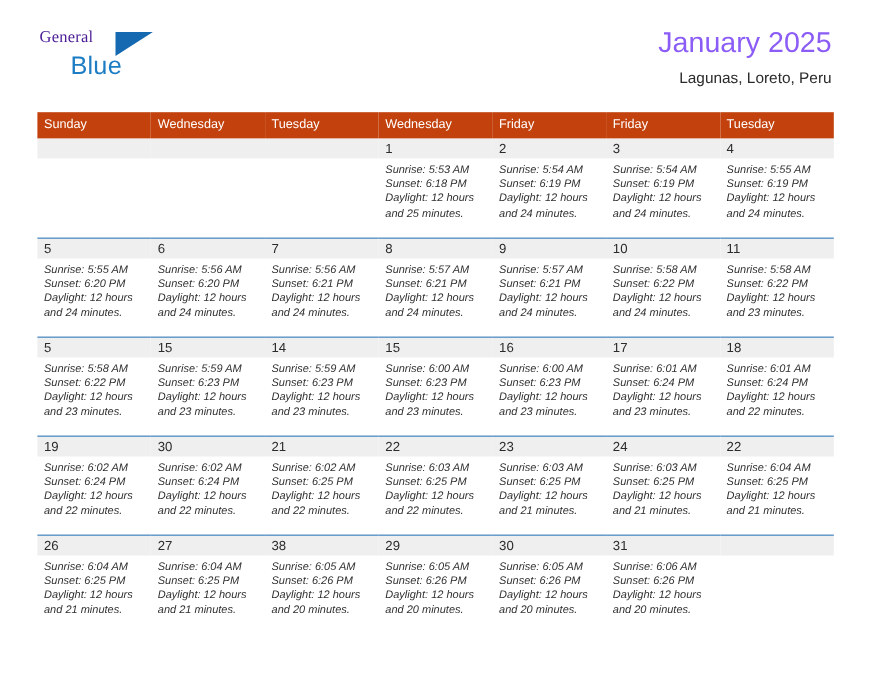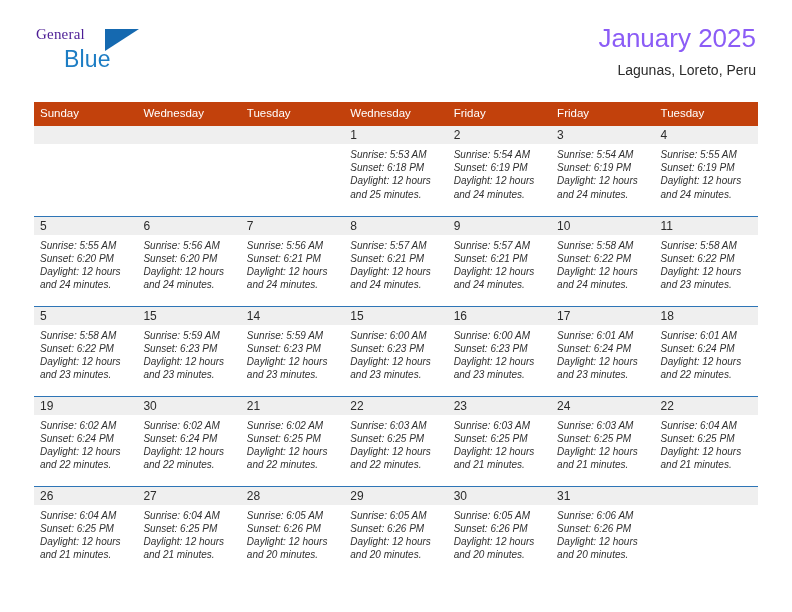--- a/index.html
+++ b/index.html
@@ -420,21 +420,21 @@
           <td>
             <div class="daynum-band">27</div>
             <div class="cell-body">
               <div>Sunrise: 6:04 AM</div>
               <div>Sunset: 6:25 PM</div>
               <div>Daylight: 12 hours</div>
               <div>and 21 minutes.</div>
             </div>
           </td>
           <td>
-            <div class="daynum-band">28</div>
+            <div class="daynum-band">38</div>
             <div class="cell-body">
               <div>Sunrise: 6:05 AM</div>
               <div>Sunset: 6:26 PM</div>
               <div>Daylight: 12 hours</div>
               <div>and 20 minutes.</div>
             </div>
           </td>
           <td>
             <div class="daynum-band">29</div>
             <div class="cell-body">

